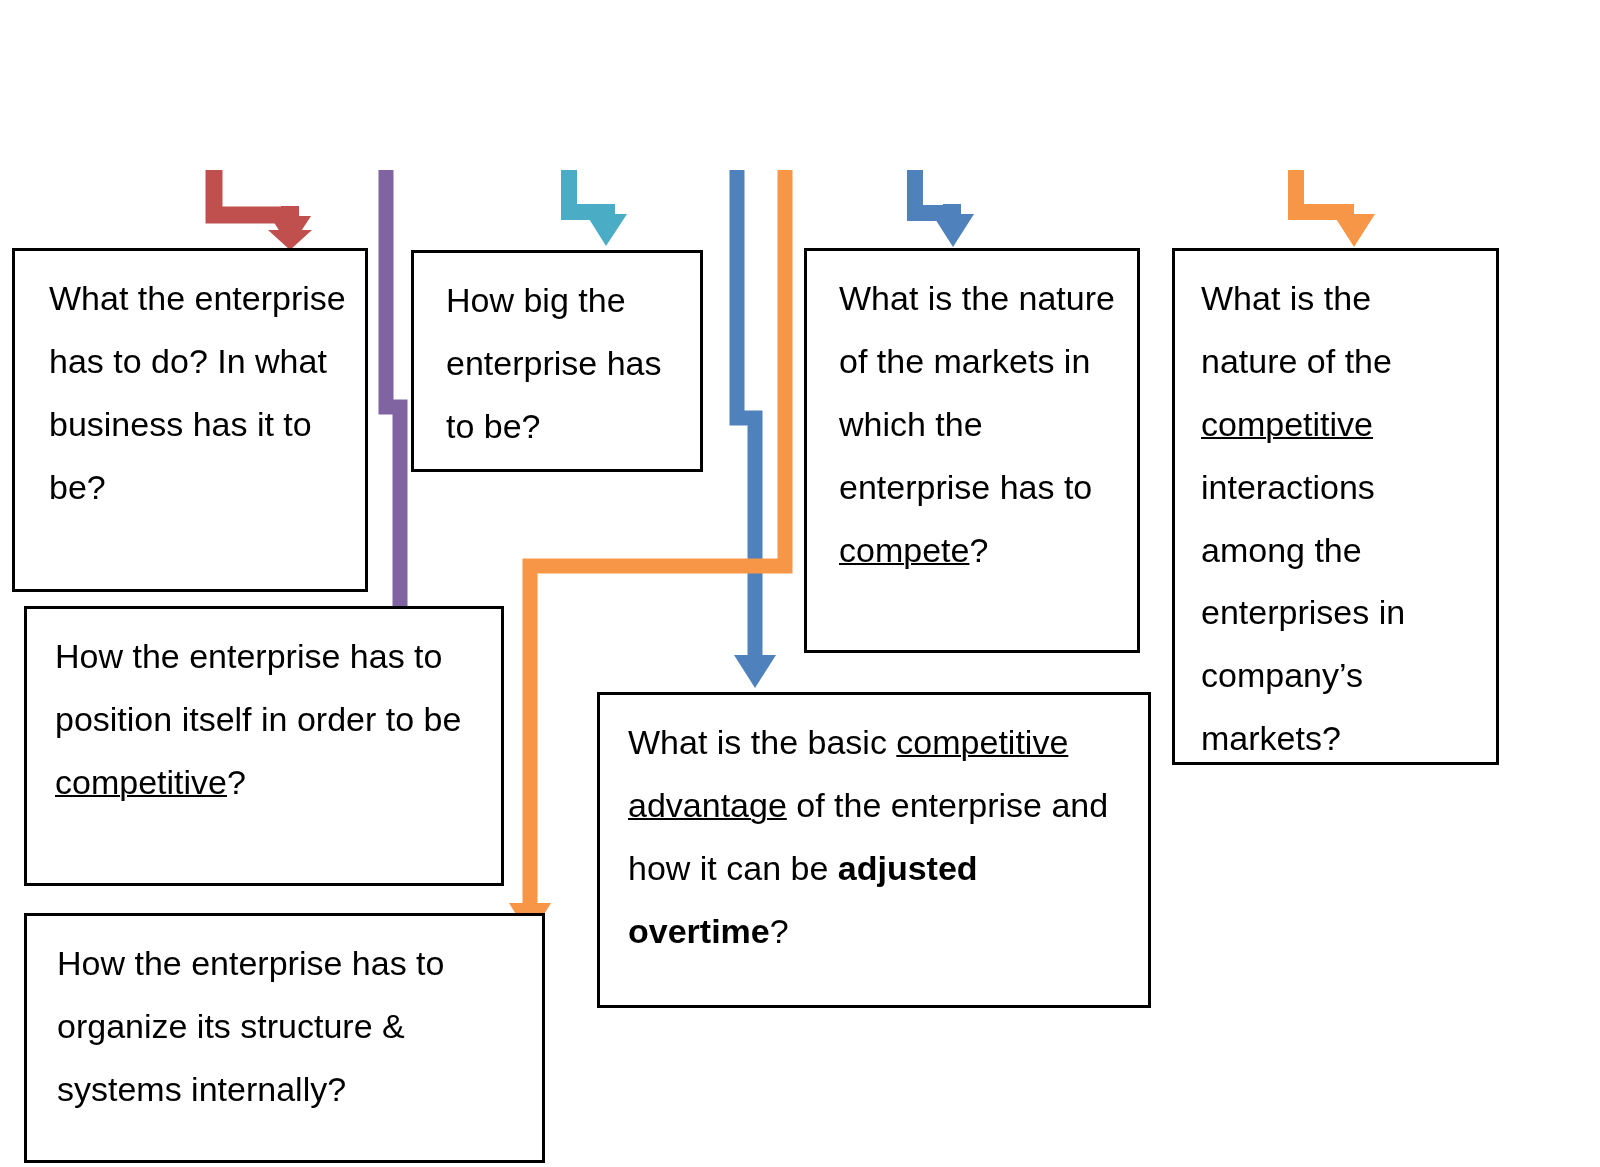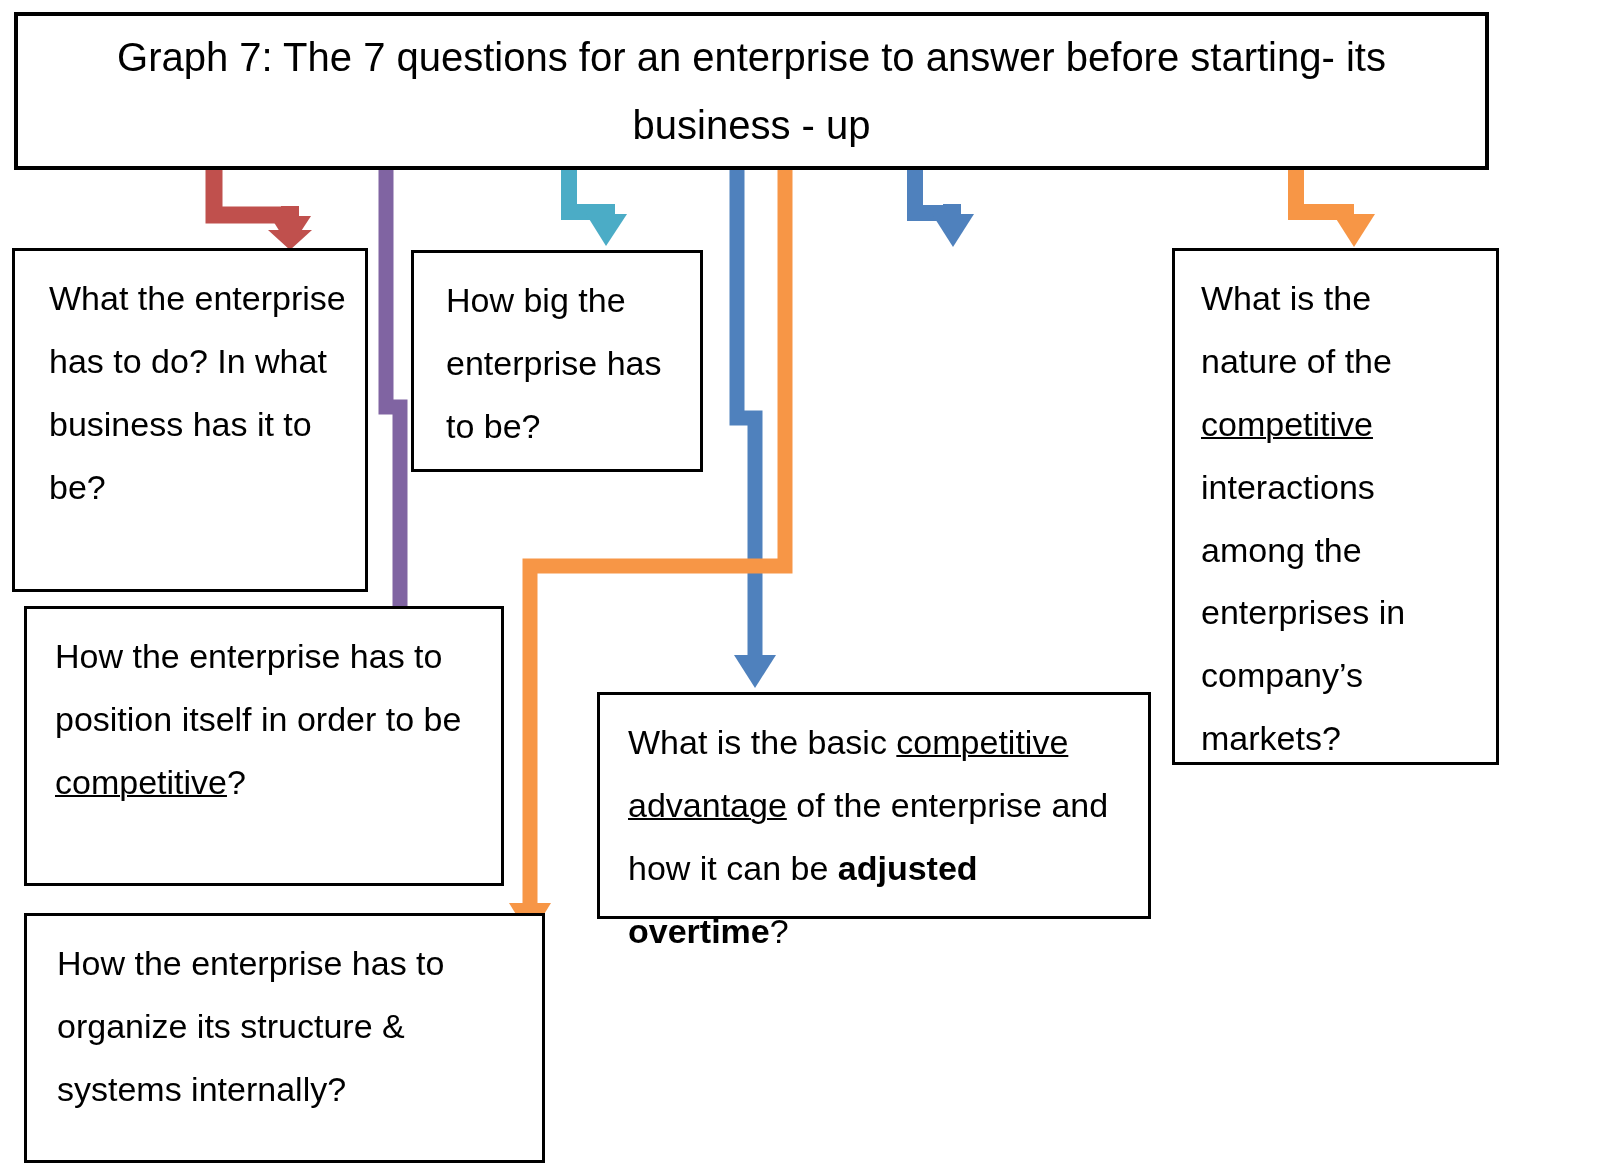--- a/index.html
+++ b/index.html
@@ -45,21 +45,21 @@
     padding: 0 26px;
   }
 
   
   #box-what-to-do      { left: 12px;   top: 248px; width: 356px;  height: 344px; }
   #box-how-big         { left: 411px;  top: 250px; width: 292px;  height: 222px; }
   #box-markets         { left: 804px;  top: 248px; width: 336px;  height: 405px; }
   #box-competitive-int { left: 1172px; top: 248px; width: 327px;  height: 517px; }
   #box-position        { left: 24px;   top: 606px; width: 480px;  height: 280px; }
   #box-organize        { left: 24px;   top: 913px; width: 521px;  height: 250px; }
-  #box-advantage       { left: 597px;  top: 692px; width: 554px;  height: 227px; }
+  #box-advantage       { left: 597px;  top: 692px; width: 554px;  height: 316px; }
 
   .q-text {
     font-size: 34px;
     line-height: 1.85;
     padding: 16px 0 0 0;
   }
   #box-what-to-do .q-text      { padding-left: 34px;  padding-right: 14px; }
   #box-how-big .q-text         { padding-left: 32px;  padding-right: 10px; }
   #box-markets .q-text         { padding-left: 32px;  padding-right: 12px; }
   #box-competitive-int .q-text { padding-left: 26px;  padding-right: 24px; }
@@ -121,32 +121,32 @@
       <rect x="943" y="204" width="18" height="16" fill="#4F81BD"></rect>
     </g>
 
     <g>
       <path d="M 1296 170 L 1296 212 L 1344 212" fill="none" stroke="#F79646" stroke-width="16"></path>
       <polygon points="1333,214 1375,214 1354,247" fill="#F79646"></polygon>
       <rect x="1336" y="204" width="18" height="16" fill="#F79646"></rect>
     </g>
   </svg>
 
-  <div class="box" id="title-box">
-    <span class="box-text">Graph 7: The 7 questions for an enterprise to answer before starting- its business - up</span>
-  </div>
 
   <div class="box" id="box-how-big">
     <span class="box-text q-text">How big the enterprise has to be?</span>
   </div>
 
   <div class="box" id="box-what-to-do">
     <span class="box-text q-text">What the enterprise has to do? In what business has it to be?</span>
   </div>
 
+  <div class="box" id="box-markets">
+    <span class="box-text q-text"><span>What is the nature of the markets in which the enterprise has to </span><span class="u">compete</span><span>?</span></span>
+  </div>
 
   <div class="box" id="box-competitive-int">
     <span class="box-text q-text"><span>What is the nature of the </span><span class="u">competitive</span><span> interactions among the enterprises in company’s markets?</span></span>
   </div>
 
   <div class="box" id="box-position">
     <span class="box-text q-text"><span>How the enterprise has to position itself in order to be </span><span class="u">competitive</span><span>?</span></span>
   </div>
 
   <div class="box" id="box-organize">

